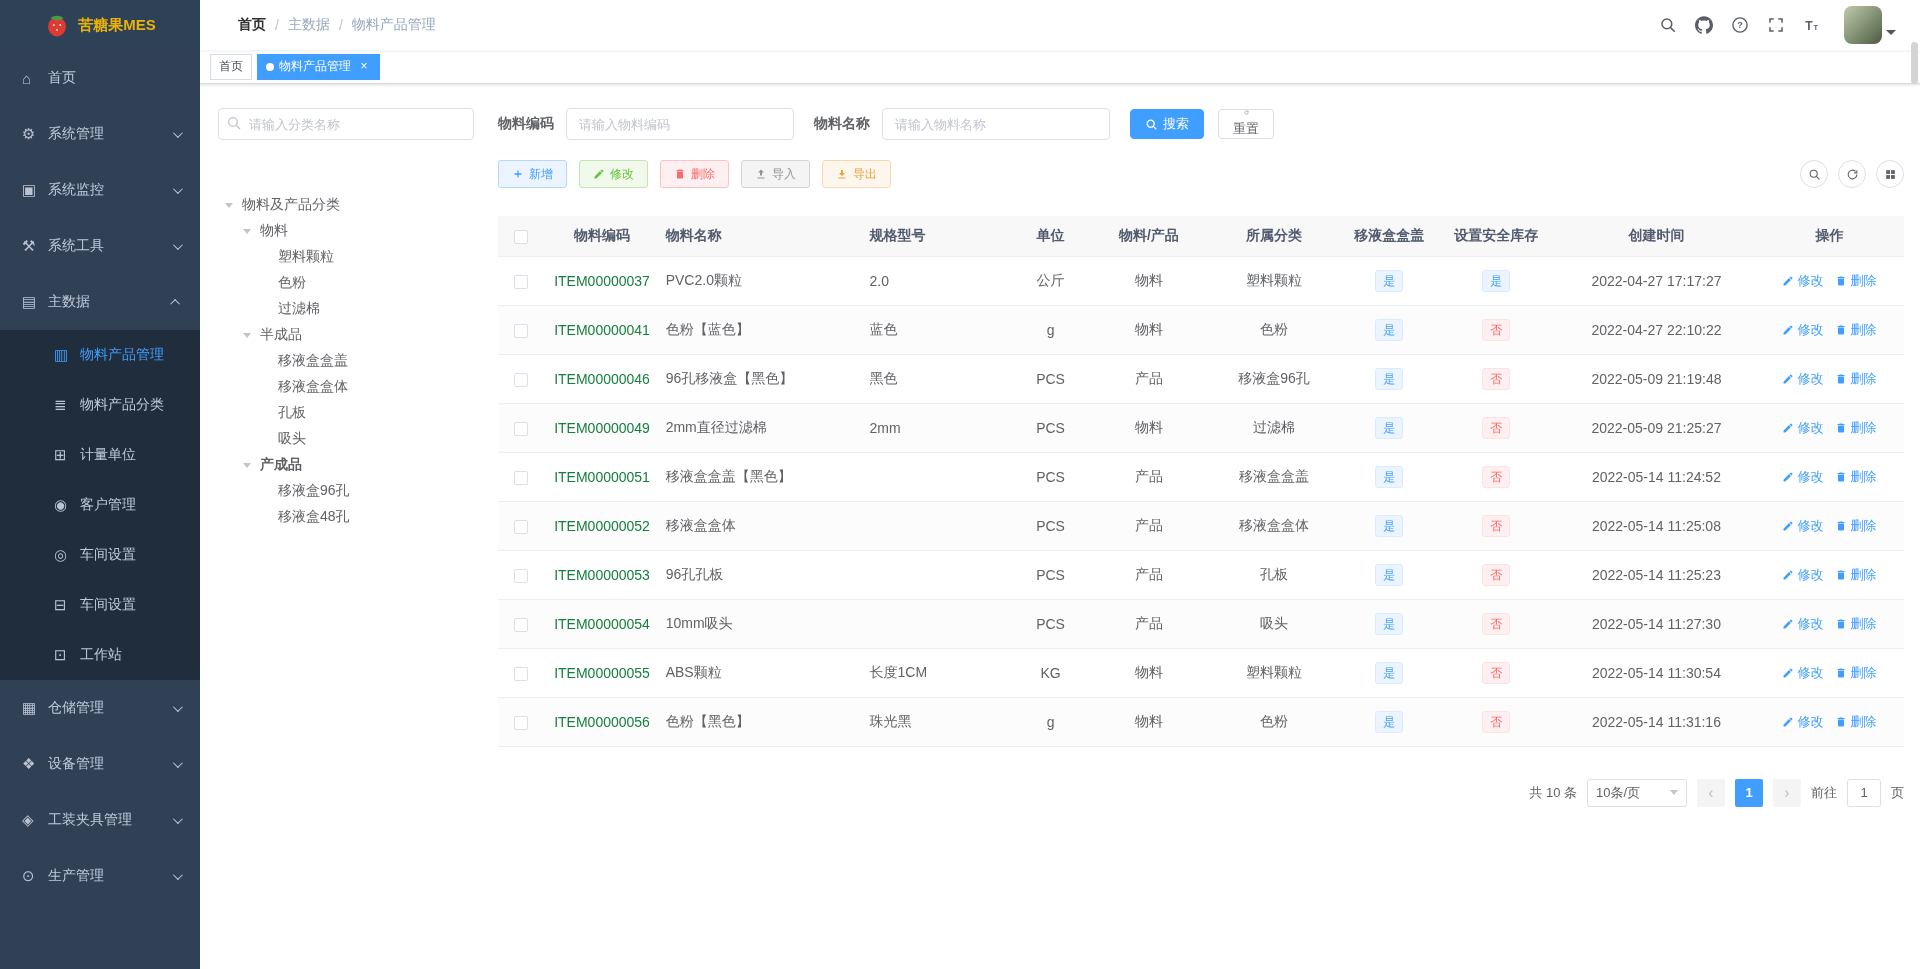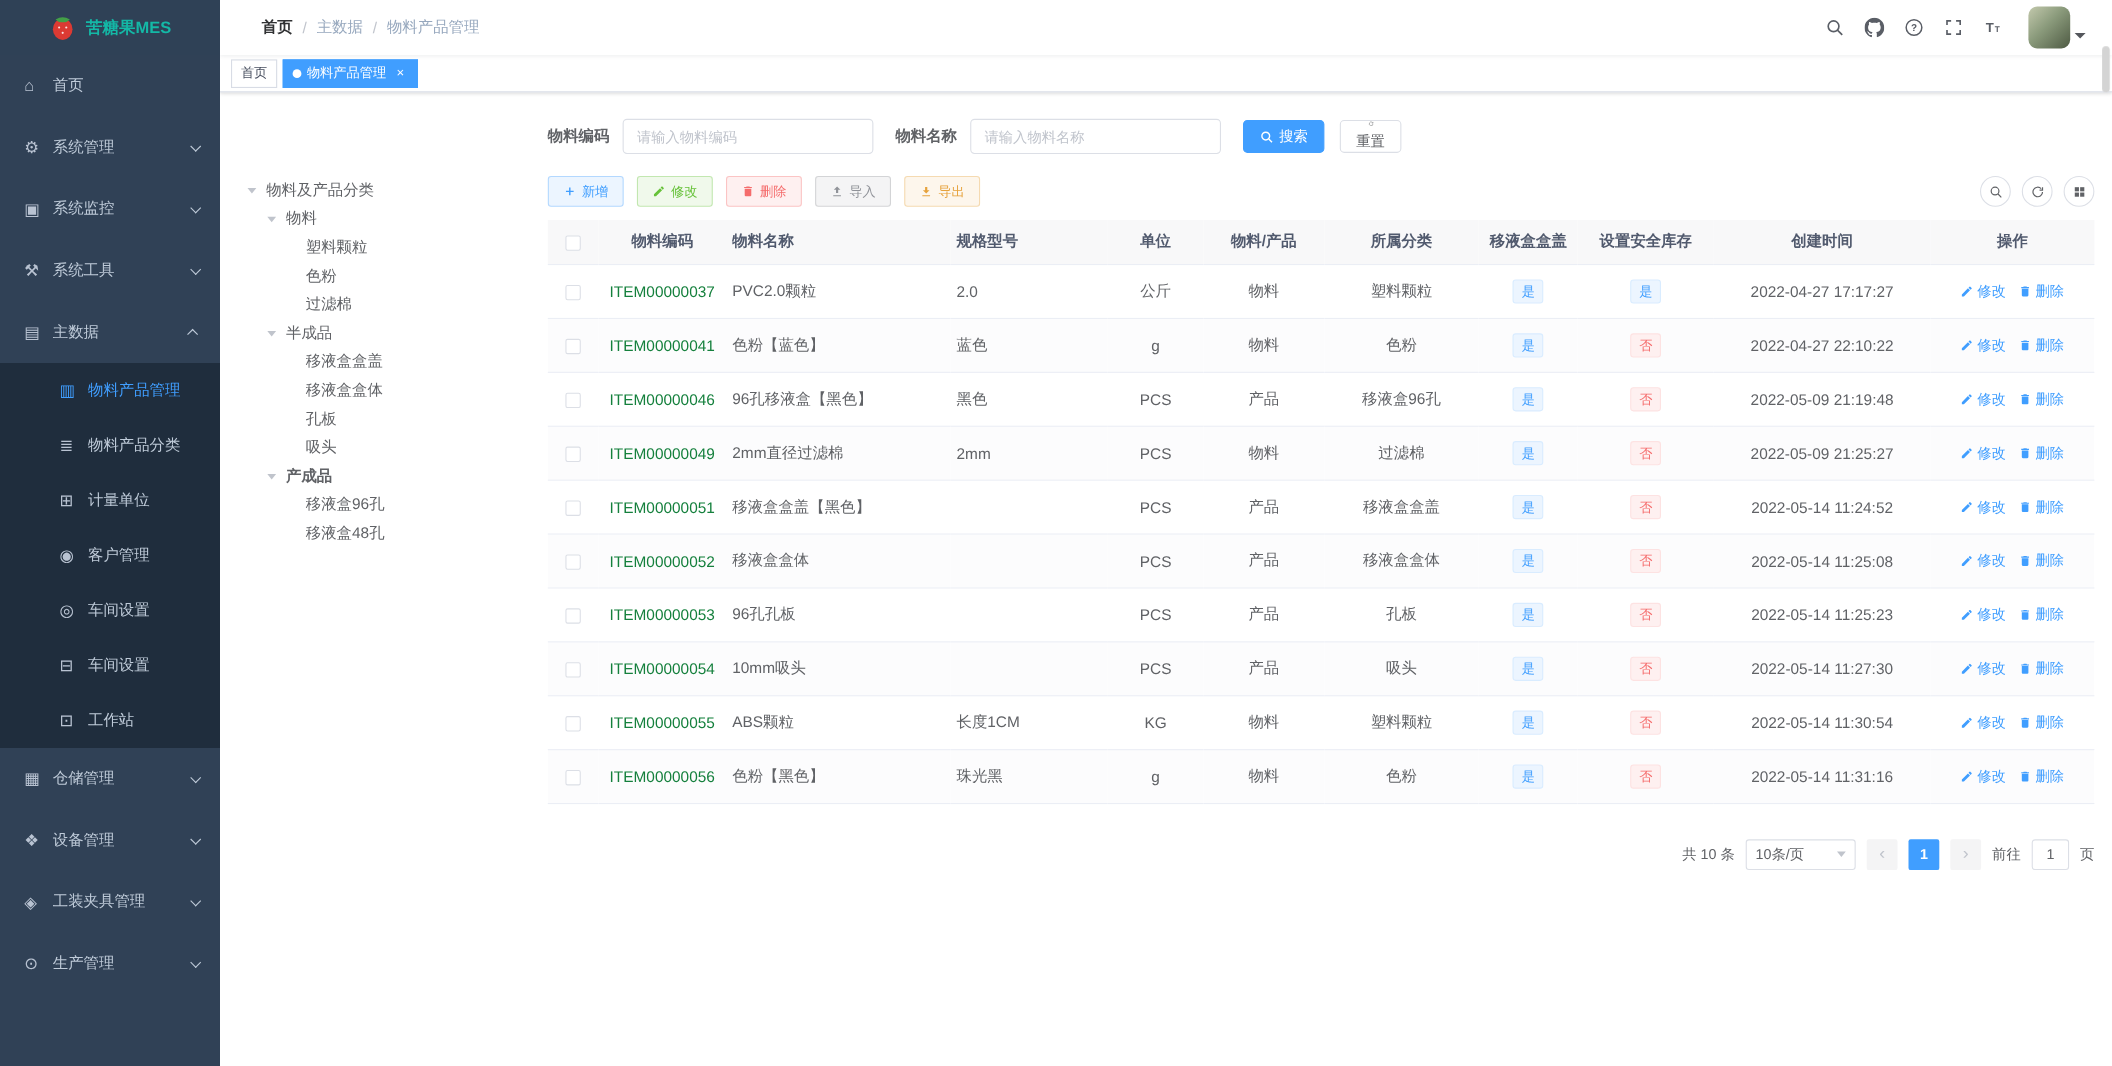--- a/index.html
+++ b/index.html
@@ -3,21 +3,21 @@
 <meta charset="utf-8">
 <style>
   * { margin:0; padding:0; box-sizing:border-box; }
   html,body { width:1920px; height:969px; overflow:hidden; }
   body { font-family:"Liberation Sans","DejaVu Sans",sans-serif; font-size:14px; color:#303133; background:#fff; }
   svg { display:block; }
 
   
   .sidebar { position:fixed; left:0; top:0; bottom:0; width:200px; background:#304156; z-index:20; }
   .logo { height:50px; display:flex; align-items:center; justify-content:center; gap:8px; background:#2f4156; cursor:pointer; }
-  .logo-title { color:#14b8a6; font-size:15px; font-weight:600; }
+  .logo-title { color:#eab308; font-size:15px; font-weight:600; }
   .menu { padding-top:0; }
   .menu-item { height:56px; display:flex; align-items:center; padding:0 20px 0 22px; color:#bfcbd9; cursor:pointer; font-size:14px; }
   .mi-icon { width:26px; font-size:15px; color:#b9c3d2; flex:none; }
   .mi-label { flex:1; white-space:nowrap; overflow:hidden; }
   .mi-arrow { width:7px; height:7px; border-right:1.6px solid #bfcbd9; border-bottom:1.6px solid #bfcbd9; flex:none; margin-left:6px; }
   .mi-arrow.down { transform:rotate(45deg) translateY(-2px); }
   .mi-arrow.up { transform:rotate(-135deg) translateY(-2px); }
   .submenu { background:#1f2d3d; }
   .submenu-item { height:50px; display:flex; align-items:center; padding:0 20px 0 54px; color:#bfcbd9; cursor:pointer; font-size:14px; }
   .submenu-item.active { color:#409eff; }
@@ -64,21 +64,21 @@
 
   .filter-row { display:flex; align-items:center; margin-bottom:20px; }
   .filter-label { font-weight:700; color:#606266; font-size:14px; margin-right:12px; white-space:nowrap; }
   .filter-input { width:228px; height:32px; border:1px solid #dcdfe6; border-radius:4px; padding:0 12px; font-size:13px; color:#606266; outline:none; margin-right:20px; font-family:inherit; }
   .filter-input::placeholder { color:#c0c4cc; }
   .btn { display:inline-flex; align-items:center; gap:5px; height:30px; padding:0 14px; border-radius:4px; font-size:13px; cursor:pointer; border:1px solid transparent; font-family:inherit; }
   .btn svg { width:13px; height:13px; }
   .btn-search { background:#409eff; border-color:#409eff; color:#fff; margin-right:14px; }
   .btn-reset { background:#fff; border-color:#dcdfe6; color:#606266;flex-direction:column; }
 
-  .toolbar { display:flex; align-items:center; margin-bottom:12px; }
+  .toolbar { display:flex; align-items:center; margin-bottom:28px; }
   .tb-btn { display:inline-flex; align-items:center; gap:5px; height:28px; padding:0 13px; border-radius:3px; font-size:12px; cursor:pointer; border:1px solid transparent; margin-right:12px; font-family:inherit; }
   .tb-btn svg { width:12px; height:12px; }
   .tb-primary { color:#409eff; background:#ecf5ff; border-color:#b3d8ff; }
   .tb-success { color:#67c23a; background:#f0f9eb; border-color:#c2e7b0; }
   .tb-danger  { color:#f56c6c; background:#fef0f0; border-color:#fbc4c4; }
   .tb-info    { color:#909399; background:#f4f4f5; border-color:#d3d4d6; }
   .tb-warning { color:#e6a23c; background:#fdf6ec; border-color:#f5dab1; }
   .toolbar-right { margin-left:auto; display:flex; gap:10px; }
   .circle-btn { width:28px; height:28px; border-radius:50%; border:1px solid #dcdfe6; background:#fff; color:#606266; display:flex; align-items:center; justify-content:center; cursor:pointer; }
   .circle-btn svg { width:13px; height:13px; }
@@ -254,20 +254,29 @@
       <span class="tag-item active">
         <span class="tag-dot"></span>
         <span>物料产品管理</span>
         <span class="tag-close">×</span>
       </span>
     </div>
 
   <div class="app-main">
 
     <aside class="tree-panel">
+      <div class="tree-search">
+        <span class="prefix-icon">
+          <svg viewBox="0 0 24 24" fill="none" stroke="currentColor" stroke-width="2">
+              <circle cx="10.5" cy="10.5" r="6.5"></circle>
+              <line x1="15.5" y1="15.5" x2="21" y2="21"></line>
+            </svg>
+        </span>
+        <input placeholder="请输入分类名称" style="">
+      </div>
       <div class="tree" id="tree">
           <div class="tree-node" style="padding-left: 4px;">
             <span class="tree-caret"></span>
             <span class="tree-label">物料及产品分类</span>
           </div>
           <div class="tree-node" style="padding-left: 22px;">
             <span class="tree-caret"></span>
             <span class="tree-label">物料</span>
           </div>
           <div class="tree-node" style="padding-left: 40px;">

